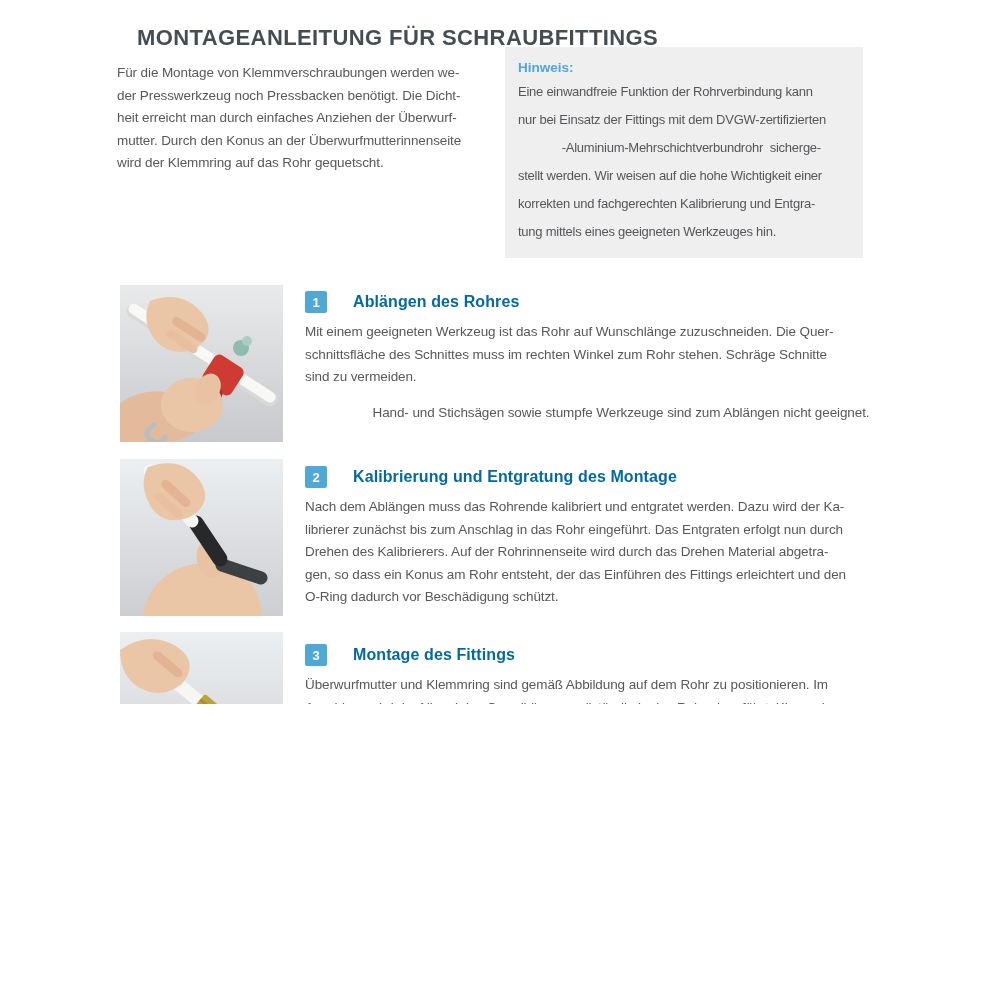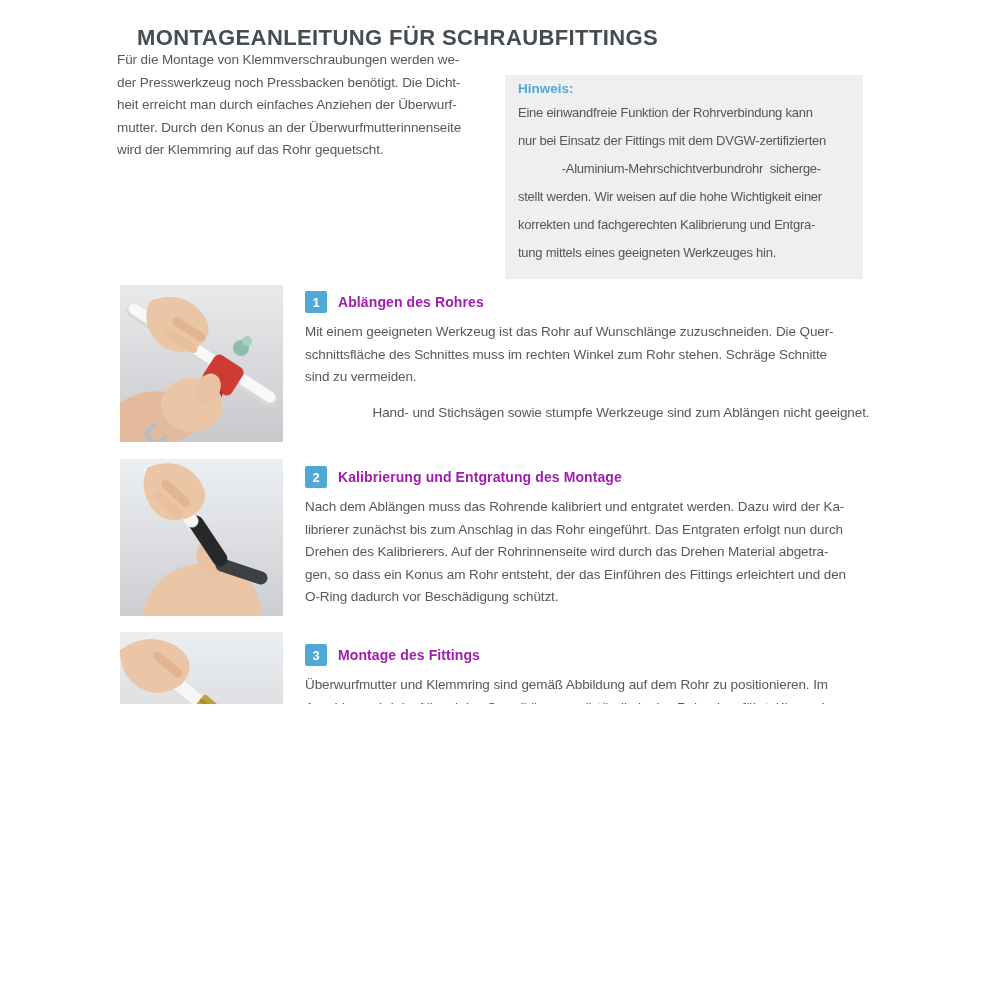--- a/index.html
+++ b/index.html
@@ -5,26 +5,26 @@
   html,body { margin:0; padding:0; background:#ffffff; }
   .page {
     position:relative; width:1000px; height:704px; background:#ffffff;
     font-family:"Liberation Sans", sans-serif; color:#58585b; overflow:hidden;
   }
   .doc-title {
     position:absolute; left:137px; top:10px;
     font-size:22px; font-weight:700; letter-spacing:0.4px; color:#454d53;
   }
   .intro {
-    position:absolute; left:117px; top:49px; width:400px;
+    position:absolute; left:117px; top:62px; width:400px;
     font-size:13.5px; line-height:22.5px; letter-spacing:-0.1px;
   }
   .note-box {
     position:absolute; left:505px; top:47px; width:332px; min-height:128px;
-    background:#efefef; padding:4px 13px 12px 13px;margin-top:28px;
+    background:#efefef; padding:11px 13px 12px 13px;
   }
   .note-label { color:#50a8d6; font-weight:700; font-size:13.5px; line-height:20px; }
   .note-body { font-size:13px; line-height:28px; letter-spacing:-0.25px; color:#54565a; }
   .para { white-space:pre-wrap; }
   .para + .para { margin-top:13px;text-align:center; }
 
   .step-photo { position:absolute; left:120px; display:block; }
   .photo-1 { top:285px; }
   .photo-2 { top:459px; }
   .photo-3 { top:632px; }
@@ -35,21 +35,21 @@
   .step-2 { top:466px; }
   .step-3 { top:644px; }
   .step-4 { top:820px; }
 
   .step-header { display:flex; align-items:center; gap:11px; }
   .step-badge {
     width:22px; height:22px; background:#50a8d6; color:#ffffff;
     font-size:13px; font-weight:700; display:flex; align-items:center; justify-content:center;
     border-radius:2px; flex:0 0 auto;
   }
-  .step-title { color:#a21caf; font-weight:700; font-size:14px; letter-spacing:0.1px; }
+  .step-title { color:#0369a1; font-weight:700; font-size:16px; letter-spacing:0.1px;margin-left:15px; }
   .step-body { margin-top:8px; font-size:13.5px; line-height:22.5px; letter-spacing:-0.1px; }
 </style>
 </head>
 <body>
 
 <div class="page">
 
   <h1 class="doc-title">MONTAGEANLEITUNG FÜR SCHRAUBFITTINGS</h1>
 
   <div class="intro">

